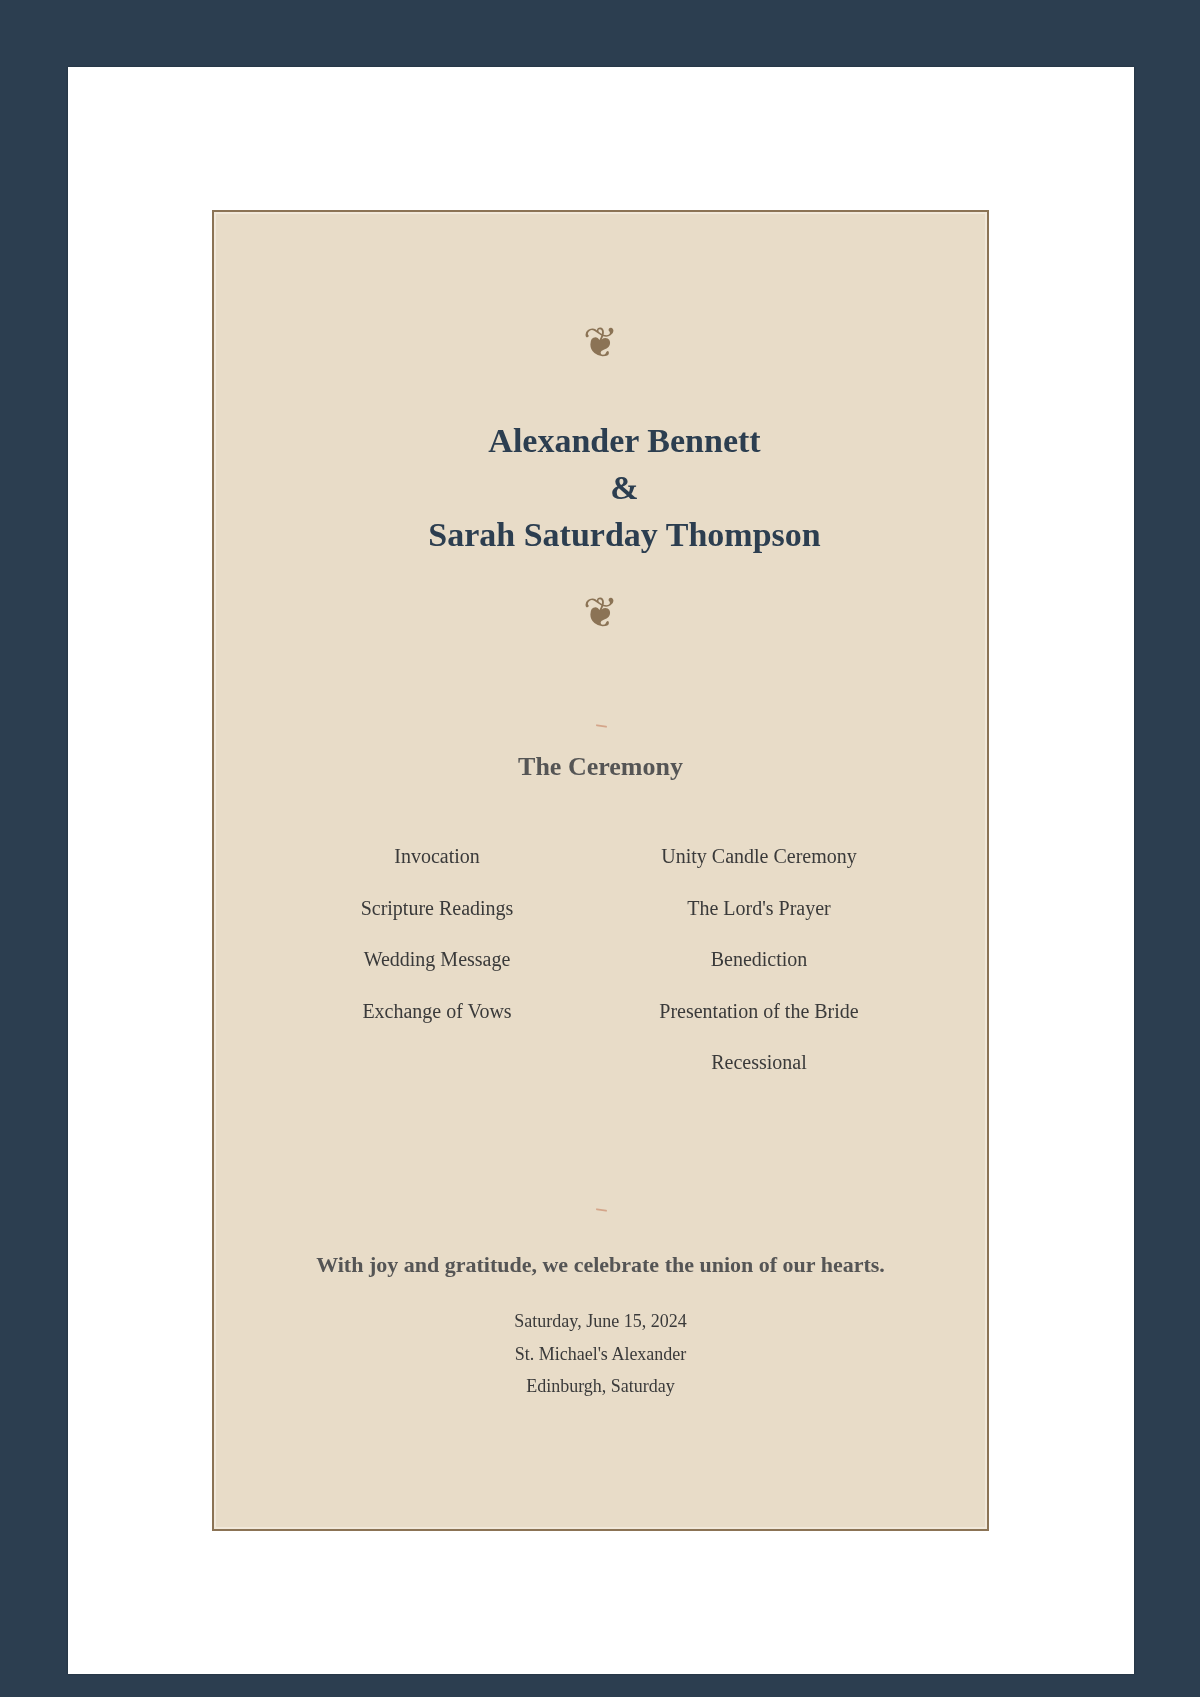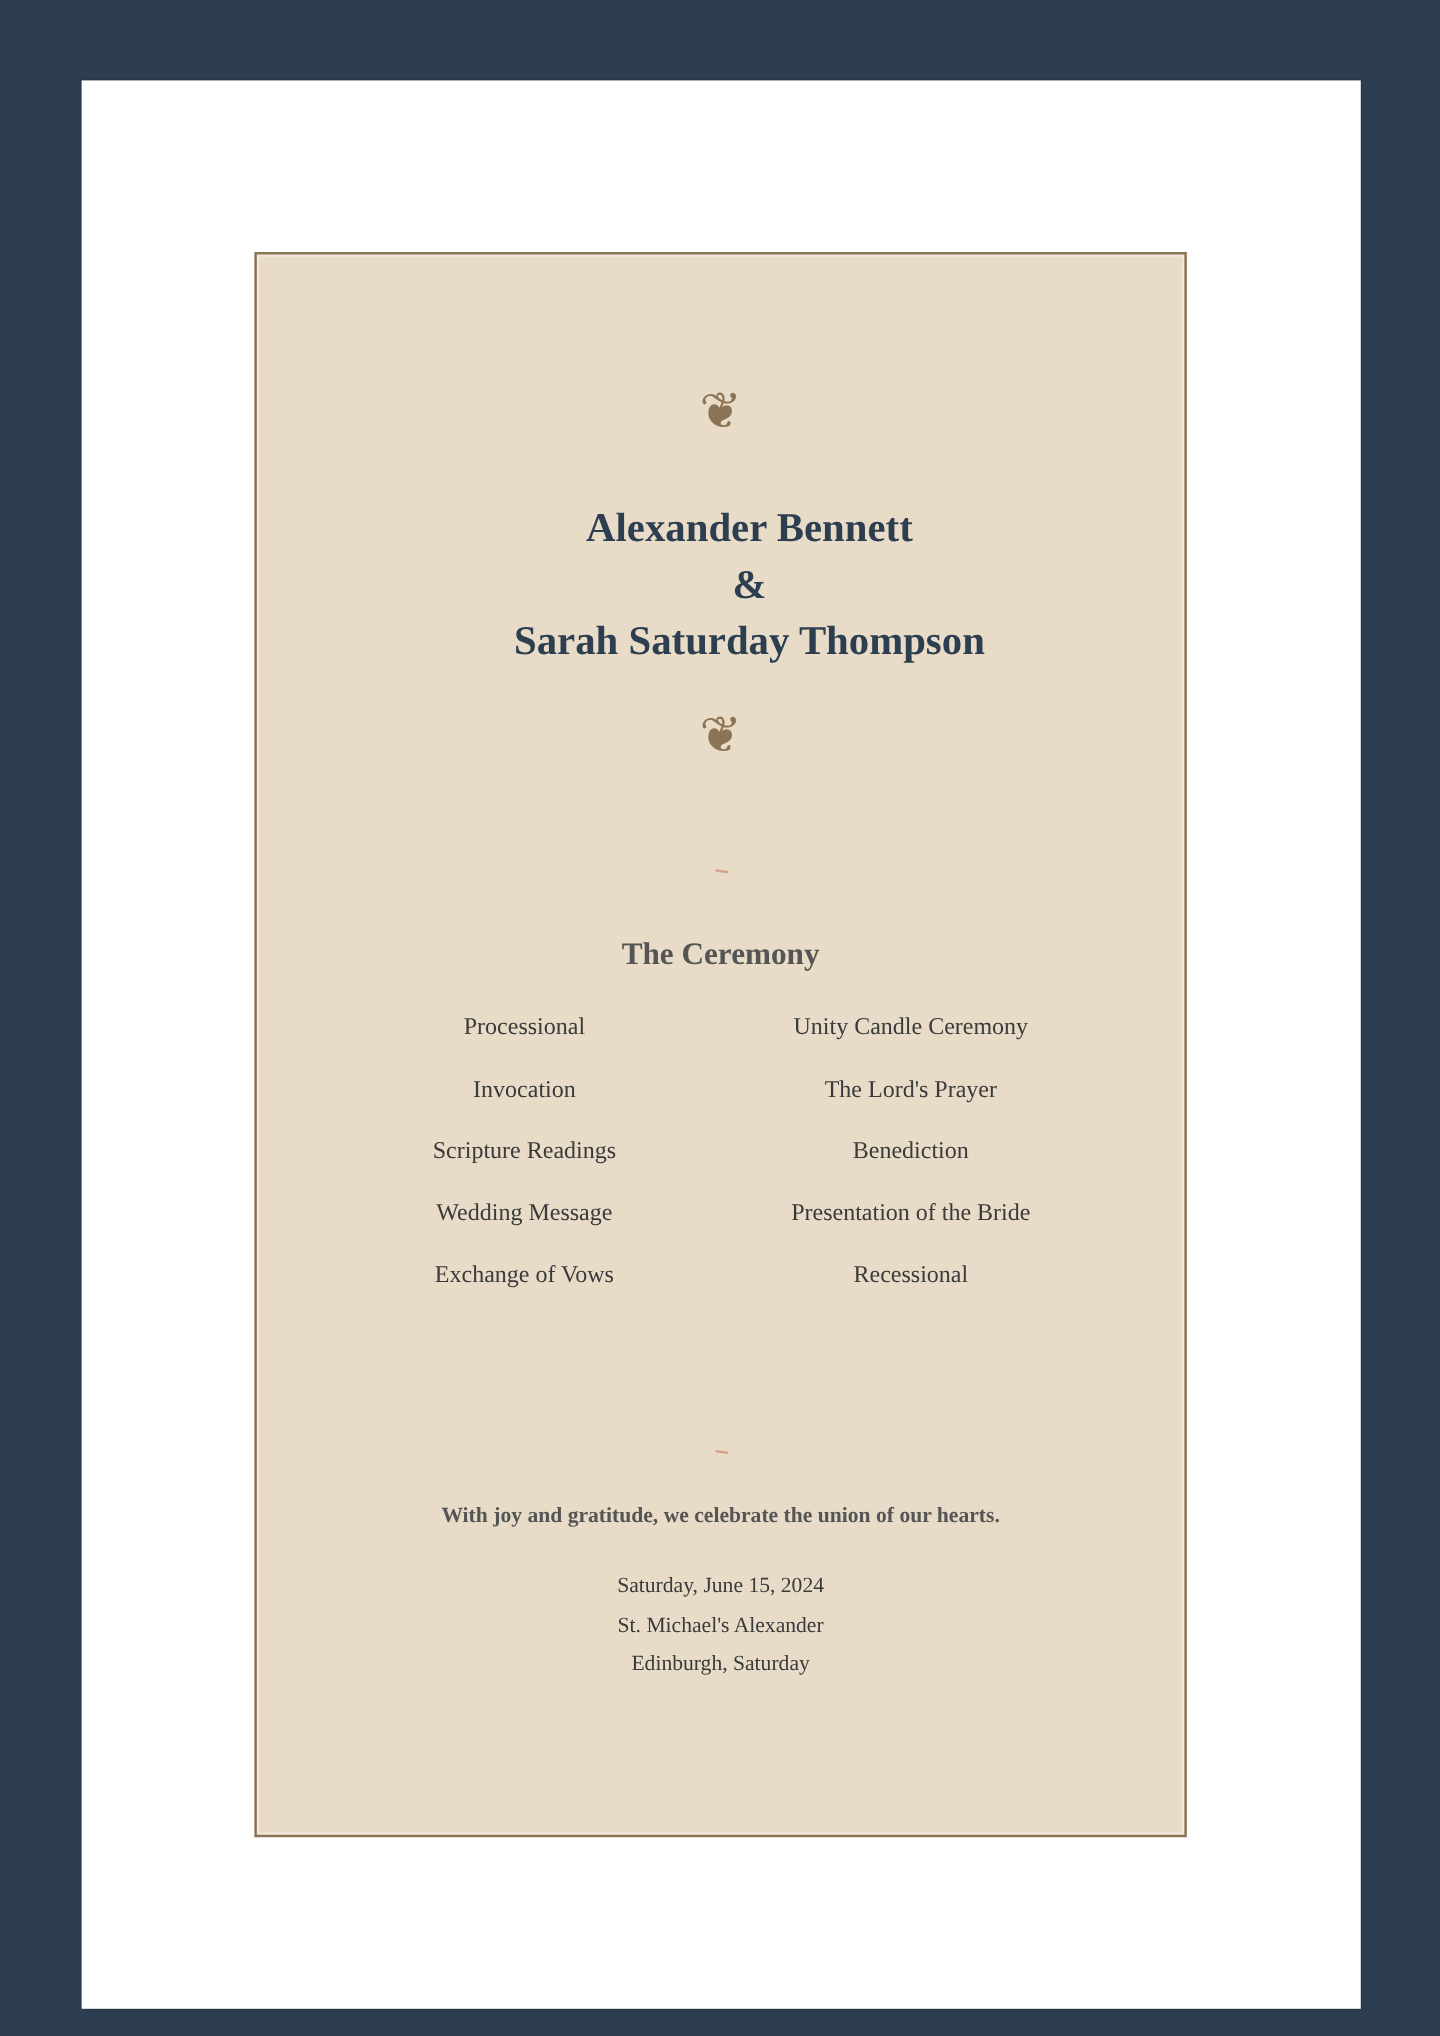--- a/index.html
+++ b/index.html
@@ -41,36 +41,36 @@
     .names div { height: 47px; line-height: 47px; padding-left: 48px; }
     .flourish {
       position: absolute; left: 50%;
       width: 11px; height: 2px;
       margin-left: -5px;
       background: #d4a58a;
       border-radius: 2px;
       transform: rotate(8deg);
     }
     .section-title {
-      position: absolute; left: 0; right: 0; top: 568px;
+      position: absolute; left: 0; right: 0; top: 540px;
       font-size: 26px; font-weight: bold;
       color: #555555;
     }
     .program {
       position: absolute; top: 633px;
       left: 0; right: 0;
       font-size: 20px; color: #3a3a3a;
     }
     .col { position: absolute; top: 0; width: 260px; }
     .col.left { left: 93px; }
     .col.right { left: 405px; width: 280px; }
     .item { height: 51.5px; line-height: 22px; }
     .closing {
       position: absolute; left: 0; right: 0; top: 1040px;
-      font-size: 18px; font-weight: bold; color: #555555;
+      font-size: 22px; font-weight: bold; color: #555555;
     }
     .details {
       position: absolute; left: 0; right: 0; top: 1098px;
       font-size: 18px; color: #3a3a3a;
     }
     .details div { height: 32.5px; line-height: 22px; }
   </style>
 </head>
 <body>
 
@@ -86,21 +86,20 @@
     </div>
 
     <div class="ornament" style="top:380px;">❦</div>
 
     <div class="flourish" style="top:513px;"></div>
 
     <div class="section-title">The Ceremony</div>
 
     <div class="program">
       <div class="col left">
-        <div class="item">Processional</div>
         <div class="item">Invocation</div>
         <div class="item">Scripture Readings</div>
         <div class="item">Wedding Message</div>
         <div class="item">Exchange of Vows</div>
       </div>
       <div class="col right">
         <div class="item">Unity Candle Ceremony</div>
         <div class="item">The Lord's Prayer</div>
         <div class="item">Benediction</div>
         <div class="item">Presentation of the Bride</div>

